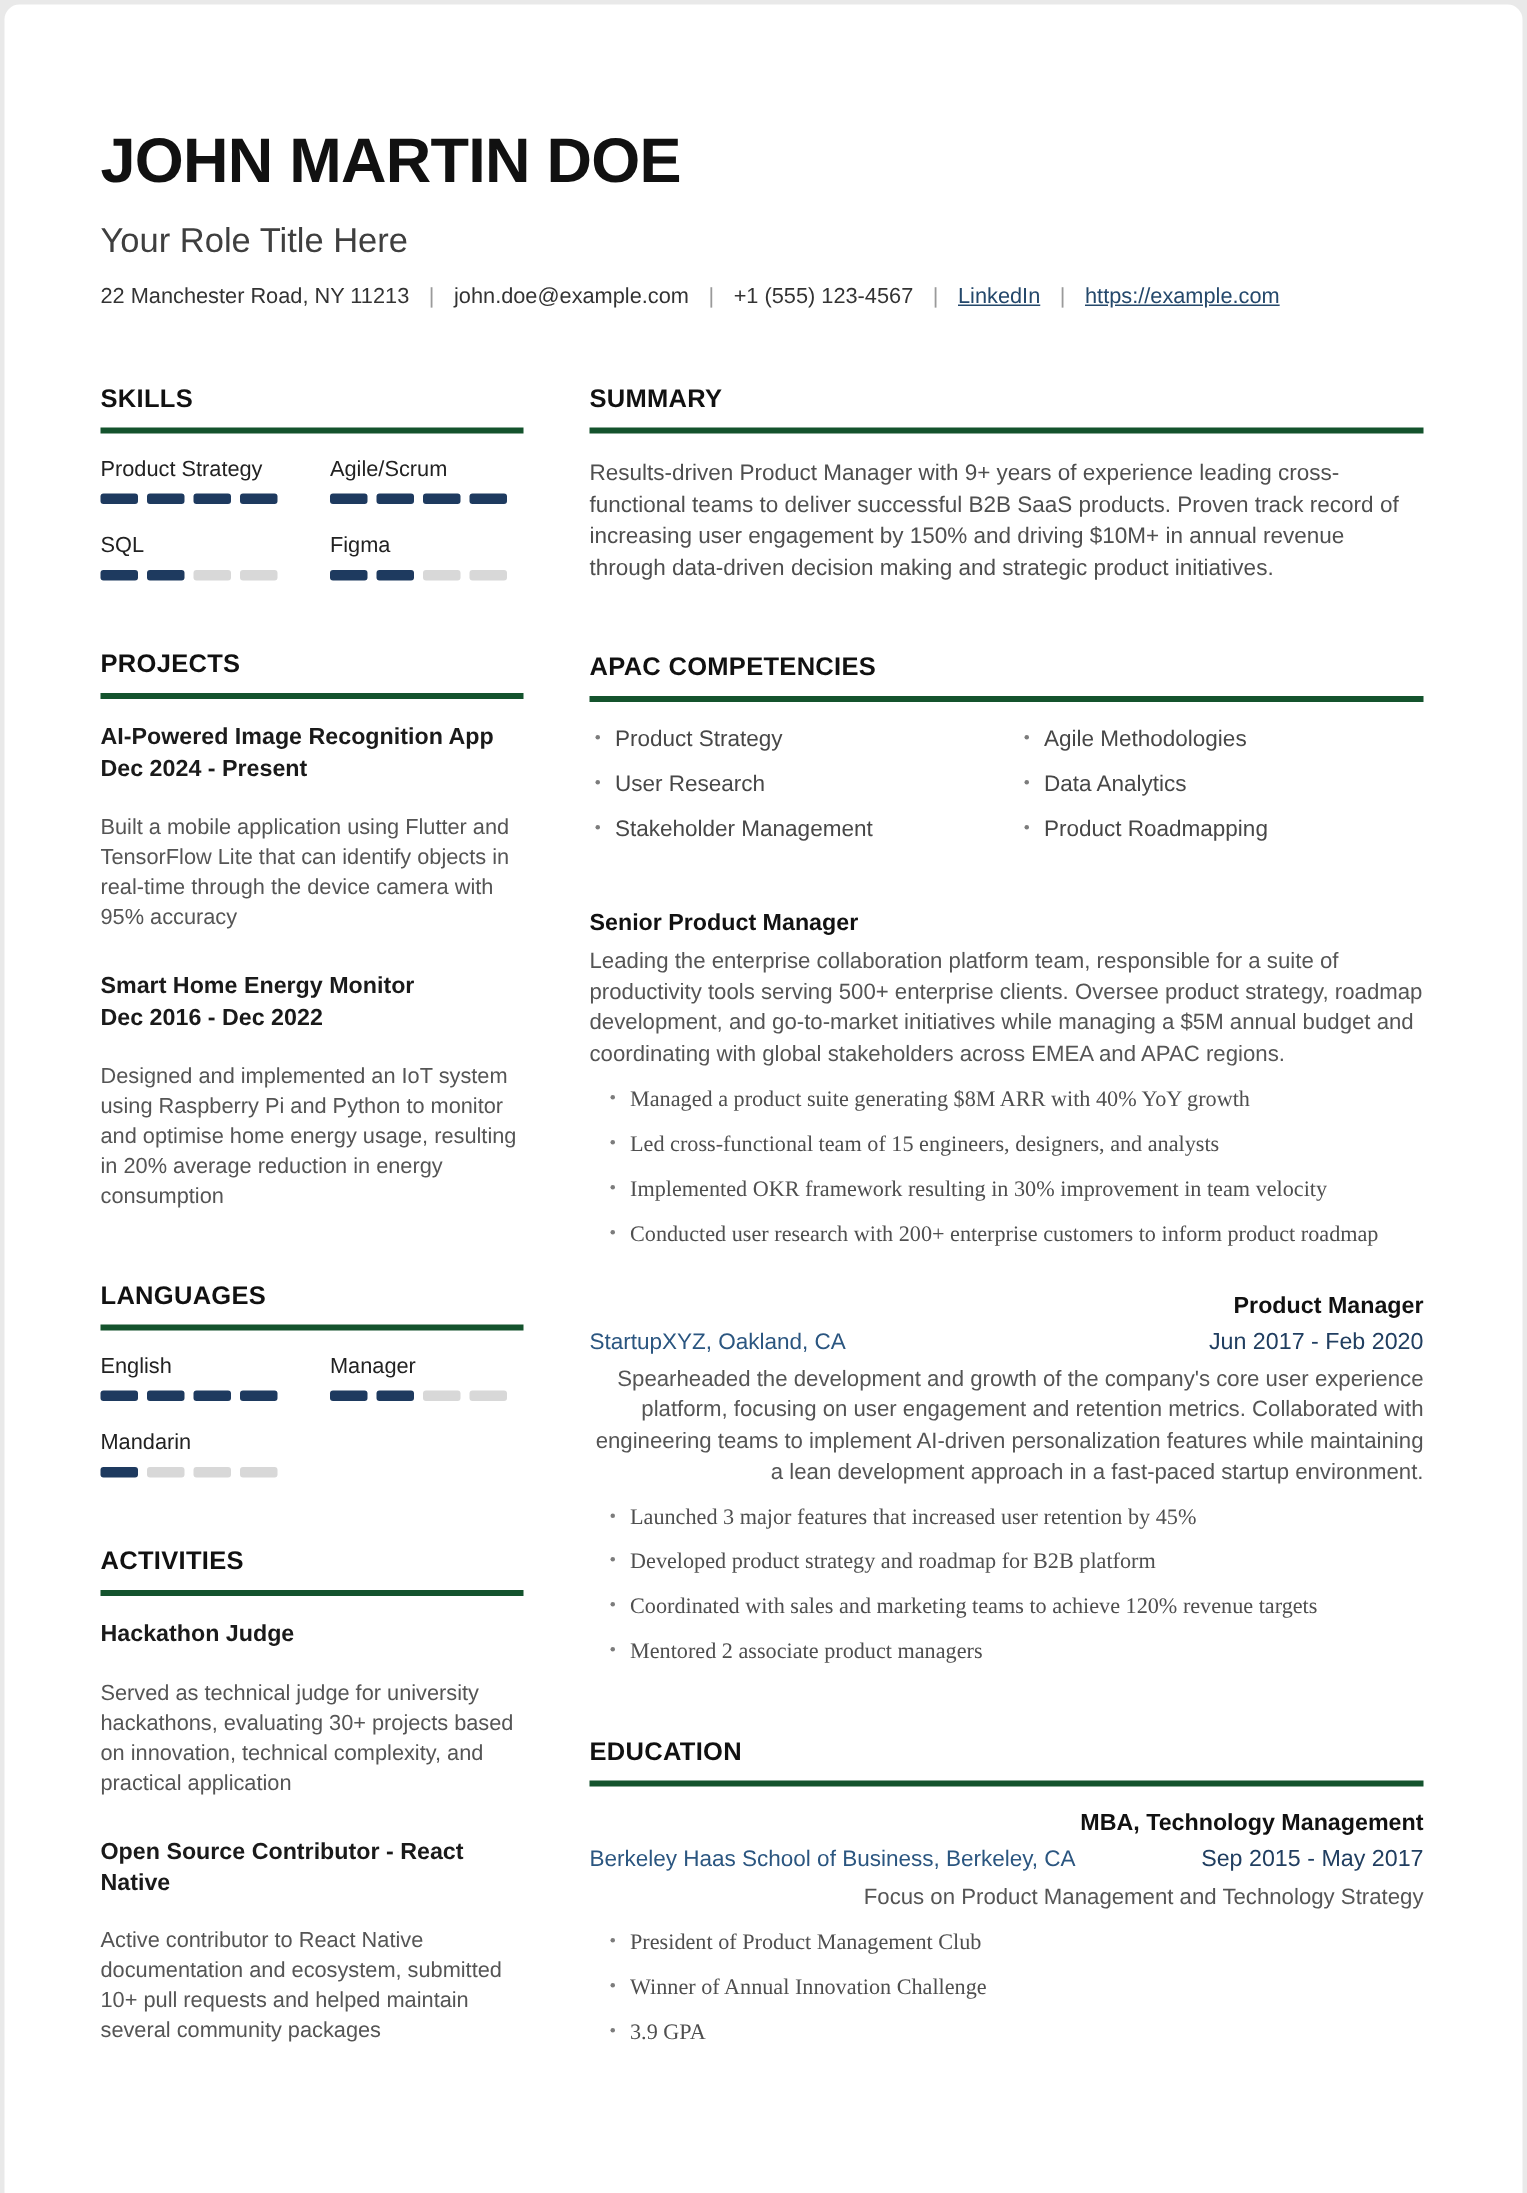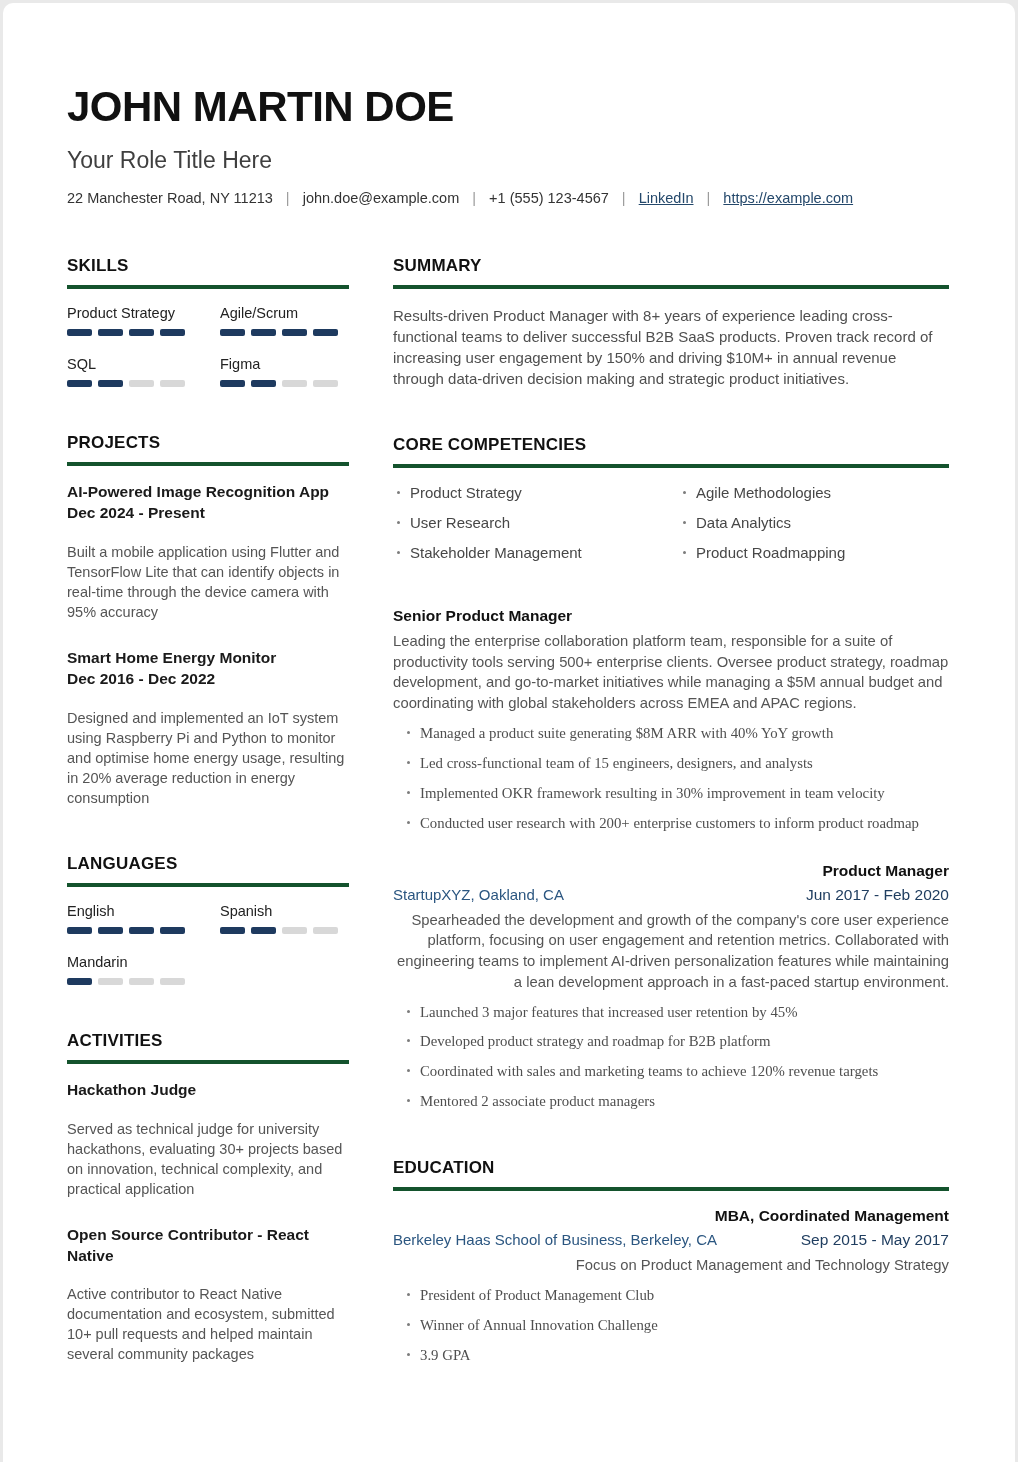--- a/index.html
+++ b/index.html
@@ -178,21 +178,21 @@
           <div>
             <div class="skill-label">English</div>
             <div class="meter">
                 <span class="seg filled"></span>
                 <span class="seg filled"></span>
                 <span class="seg filled"></span>
                 <span class="seg filled"></span>
               </div>
           </div>
           <div>
-            <div class="skill-label">Spanish</div>
+            <div class="skill-label">Manager</div>
             <div class="meter">
                 <span class="seg filled"></span>
                 <span class="seg filled"></span>
                 <span class="seg"></span>
                 <span class="seg"></span>
               </div>
           </div>
           <div>
             <div class="skill-label">Mandarin</div>
             <div class="meter">
@@ -216,25 +216,25 @@
           <p class="litem-desc">Active contributor to React Native documentation and ecosystem, submitted 10+ pull requests and helped maintain several community packages</p>
         </div>
       </section>
 
     </aside>
 
     <main class="col-right">
 
       <section class="section">
         <h2 class="sec-title">SUMMARY</h2>
-        <p class="summary-text">Results-driven Product Manager with 8+ years of experience leading cross-functional teams to deliver successful B2B SaaS products. Proven track record of increasing user engagement by 150% and driving $10M+ in annual revenue through data-driven decision making and strategic product initiatives.</p>
-      </section>
-
-      <section class="section">
-        <h2 class="sec-title">CORE COMPETENCIES</h2>
+        <p class="summary-text">Results-driven Product Manager with 9+ years of experience leading cross-functional teams to deliver successful B2B SaaS products. Proven track record of increasing user engagement by 150% and driving $10M+ in annual revenue through data-driven decision making and strategic product initiatives.</p>
+      </section>
+
+      <section class="section">
+        <h2 class="sec-title">APAC COMPETENCIES</h2>
         <div class="comp-grid">
           <div class="comp-item">
               <span class="dot"></span>
               <span>Product Strategy</span>
             </div>
           <div class="comp-item">
               <span class="dot"></span>
               <span>Agile Methodologies</span>
             </div>
           <div class="comp-item">
@@ -306,21 +306,21 @@
                 <span>Mentored 2 associate product managers</span>
               </li>
           </ul>
         </div>
       </section>
 
       <section class="section">
         <h2 class="sec-title">EDUCATION</h2>
 
         <div class="job">
-          <div class="job-title">MBA, Coordinated Management</div>
+          <div class="job-title">MBA, Technology Management</div>
           <div class="job-meta">
             <span class="job-company">Berkeley Haas School of Business, Berkeley, CA</span>
             <span class="job-dates">Sep 2015 - May 2017</span>
           </div>
           <p class="edu-focus">Focus on Product Management and Technology Strategy</p>
           <ul class="bullets">
             <li>
                 <span class="dot"></span>
                 <span>President of Product Management Club</span>
               </li>

